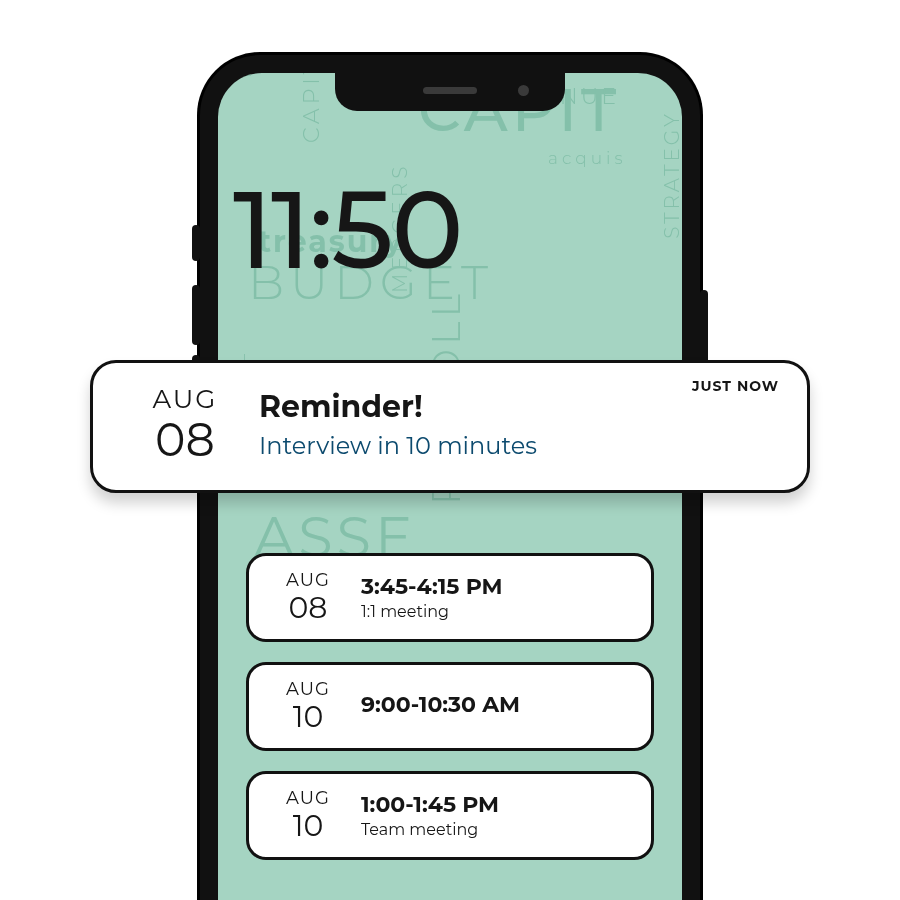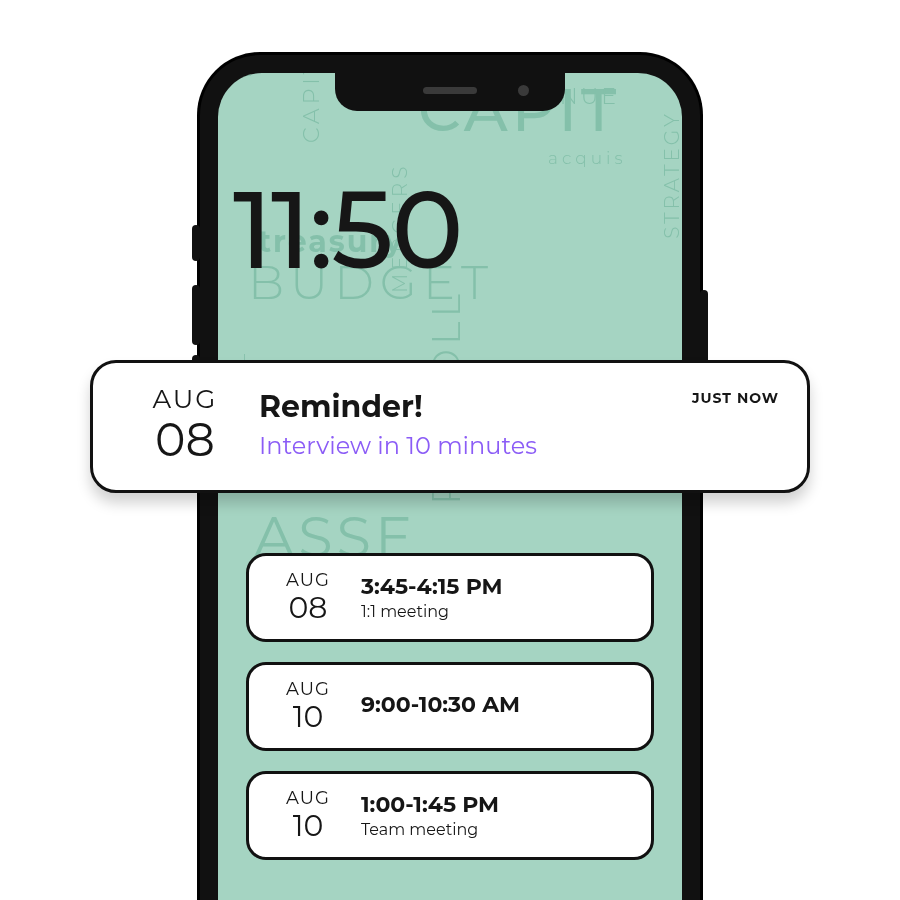--- a/index.html
+++ b/index.html
@@ -155,31 +155,30 @@
     }
     .notif-body .title {
       font-size: 30px;
       font-weight: 700;
       color: #161616;
       margin-bottom: 6px;
     }
     .notif-body .msg {
       font-size: 24px;
       font-weight: 400;
-      color: #8b5cf6;
+      color: #0c4a6e;
     }
     .notif-time {
       position: absolute;
       top: 14px;
       right: 28px;
       font-size: 14px;
       font-weight: 700;
       letter-spacing: 1px;
       color: #161616;
-      margin-top: 12px;
     }
 
     
     .events {
       position: absolute;
       top: 480px;
       left: 28px;
       right: 28px;
       z-index: 3;
     }

